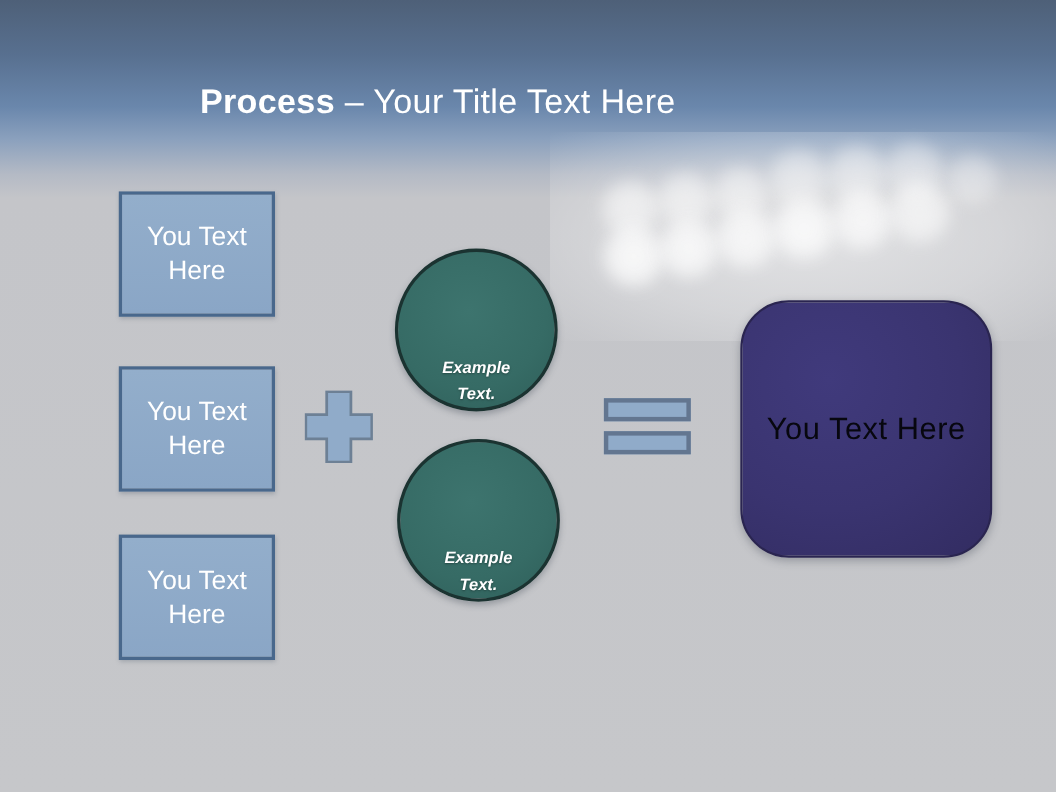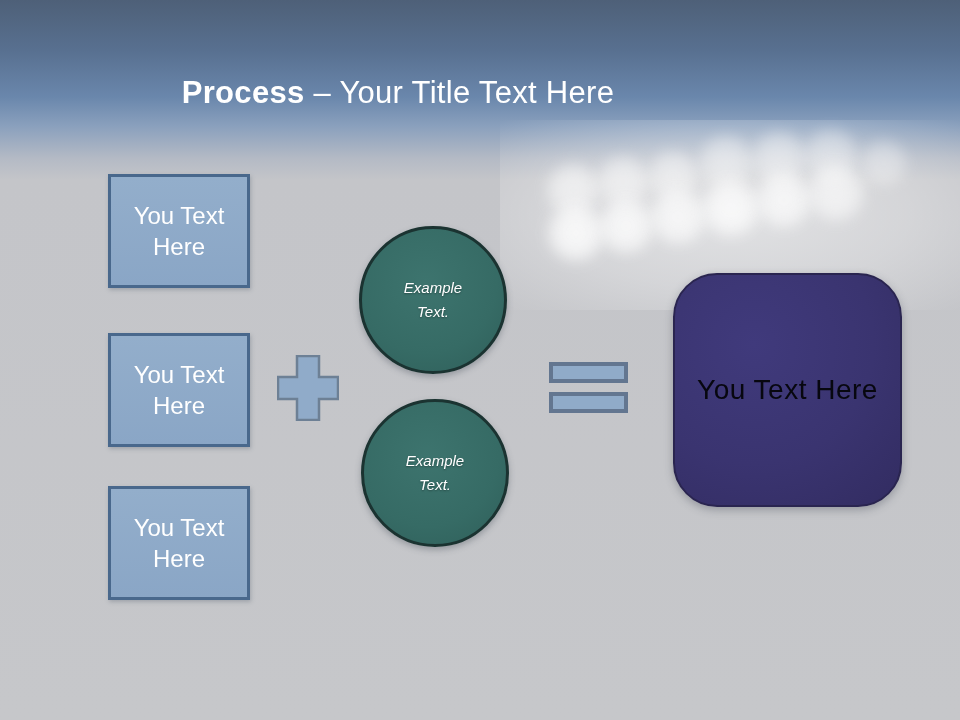--- a/index.html
+++ b/index.html
@@ -85,27 +85,27 @@
   }
 
   
   .circle {
     position: absolute;
     width: 142px; height: 142px;
     border-radius: 50%;
     background: radial-gradient(circle at 45% 38%, #3d746e 0%, #366b65 60%, #2e5e59 100%);
     border: 3px solid #1b3331;
     color: #ffffff;
-    font-weight: 400;
+    font-weight: 700;
     font-style: italic;
     font-size: 15px;
     line-height: 24px;
     text-align: center;
     display: flex;
-    align-items: center;
+    align-items: flex-end;
     justify-content: center;
     box-shadow: 0 3px 6px rgba(60,70,80,0.35);
     text-shadow: 0 1px 2px rgba(0,0,0,0.35);
   }
   #circle-1 { left: 359px; top: 226px; }
   #circle-2 { left: 361px; top: 399px; }
   .circle .inner { width: 86px; }
 
   
   .equals {

